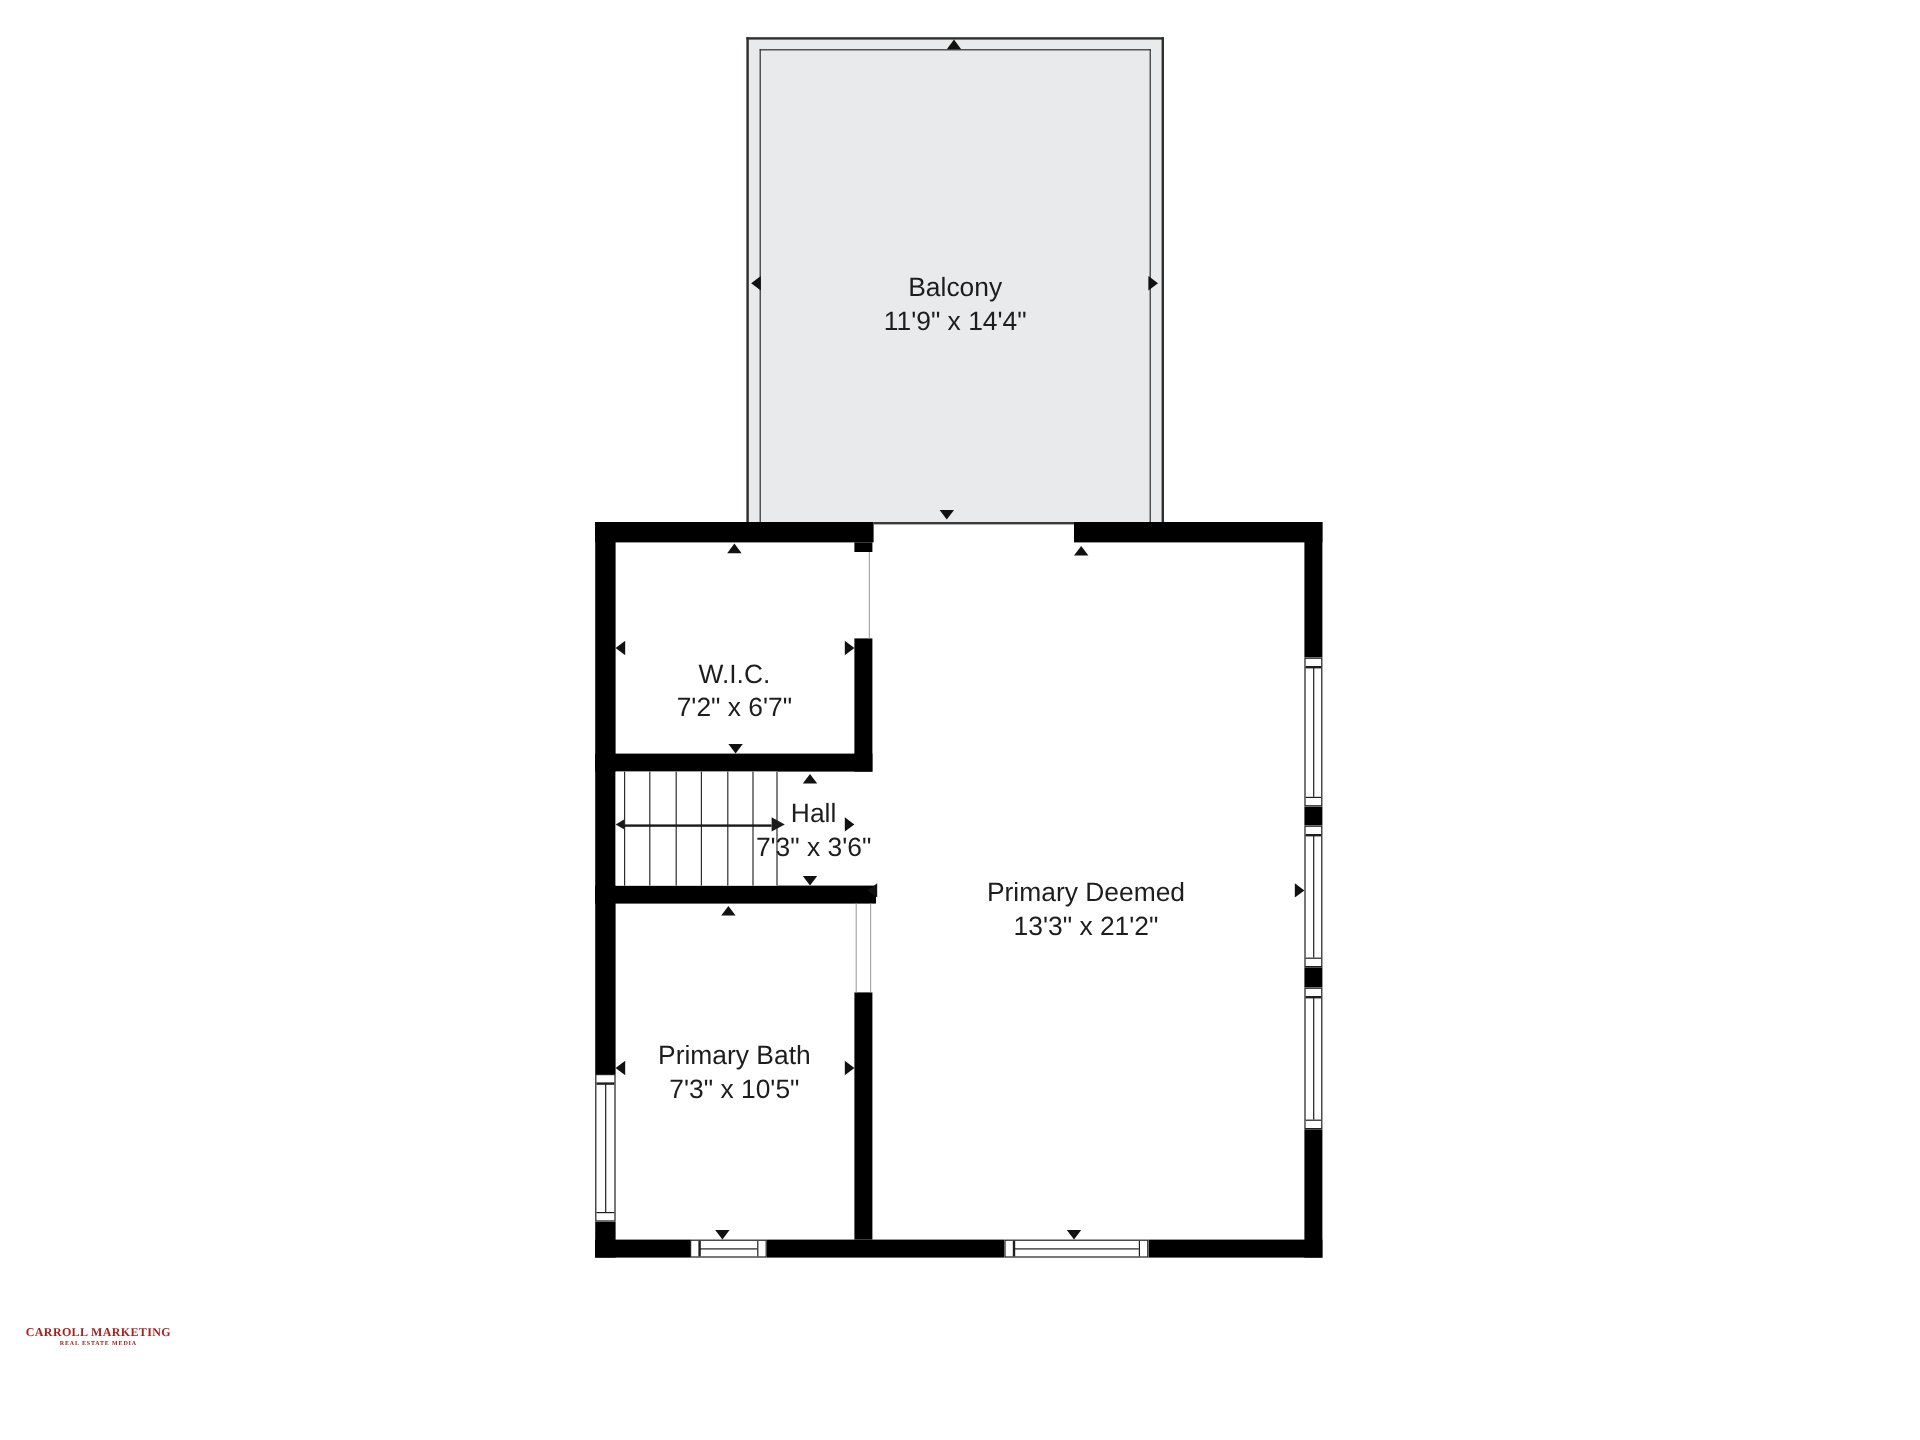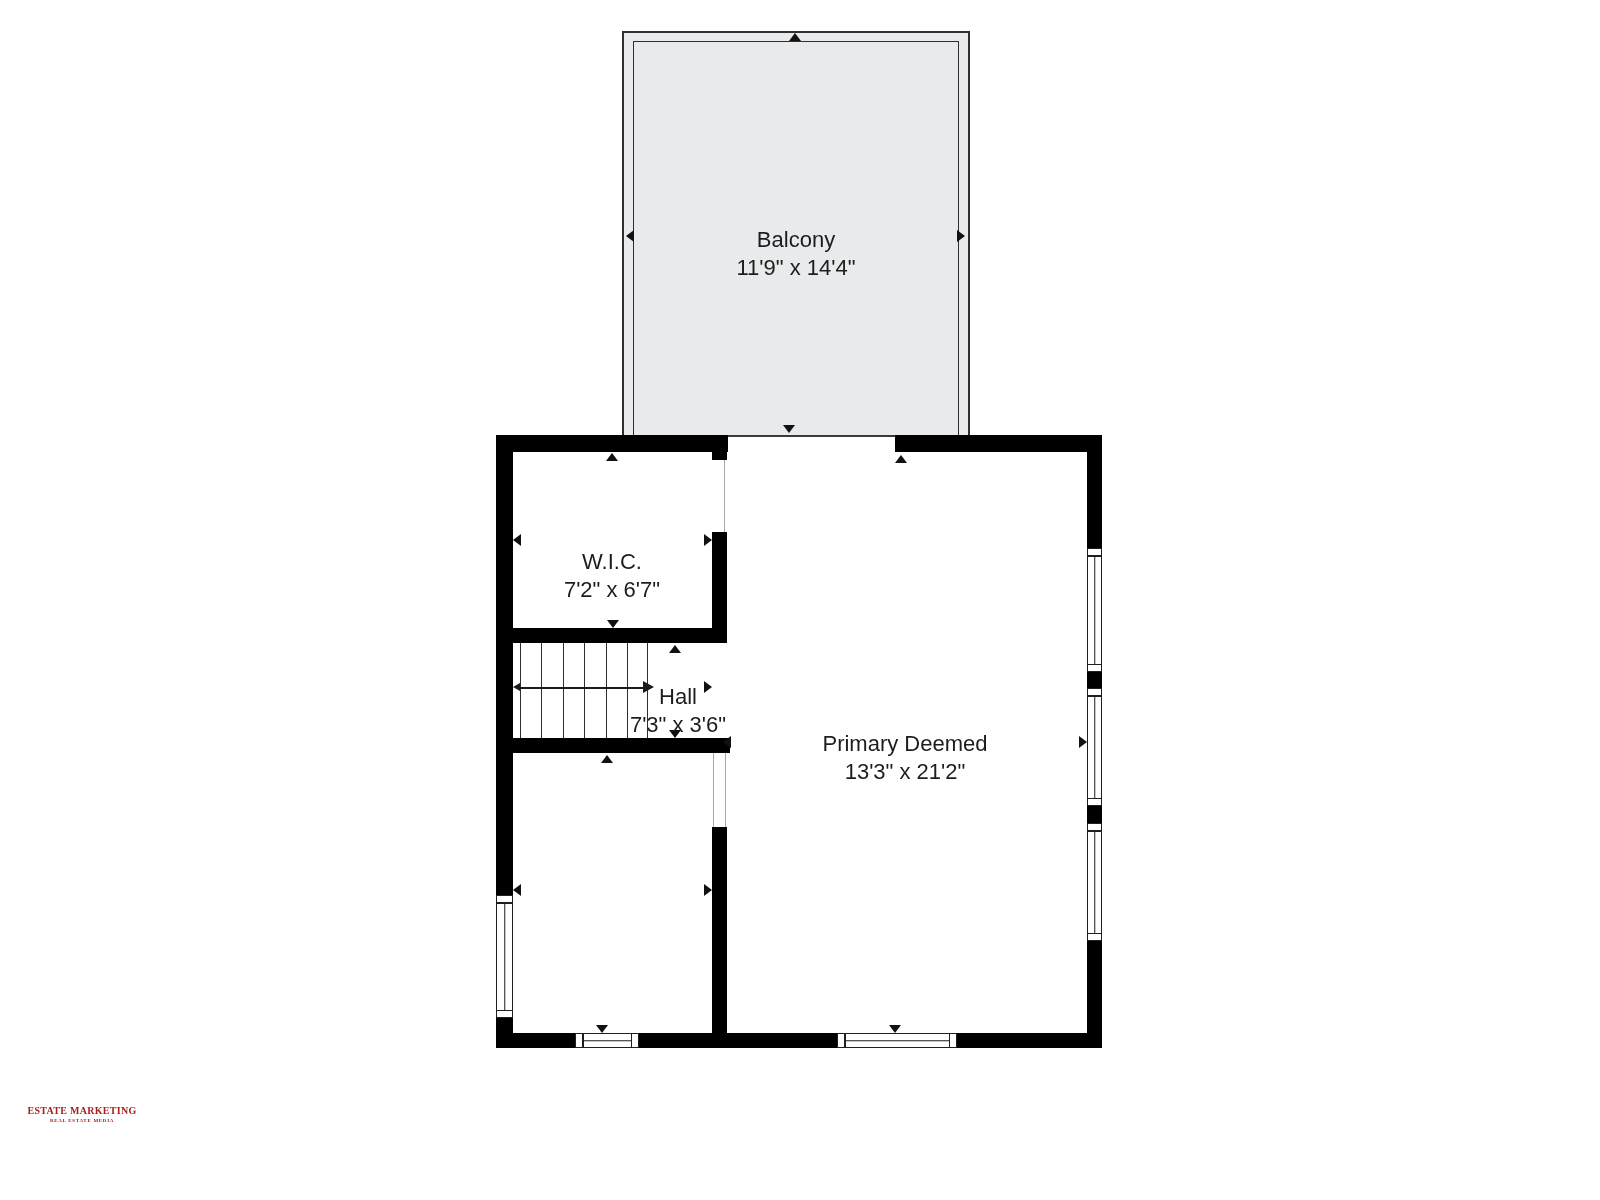--- a/index.html
+++ b/index.html
@@ -155,30 +155,34 @@
   <div class="tri right" style="left:1079px;top:736px;"></div>
 
   <div class="room-label" style="left:671px;top:226px;">
     <div>Balcony</div>
     <div>11'9" x 14'4"</div>
   </div>
   <div class="room-label" style="left:487px;top:529px;margin-top:19px;">
     <div>W.I.C.</div>
     <div>7'2" x 6'7"</div>
   </div>
-  <div class="room-label" style="left:553px;top:664px;margin-top:19px;">
+  <div class="room-label" style="left:553px;top:664px;">
     <div>Hall</div>
     <div>7'3" x 3'6"</div>
   </div>
   <div class="room-label" style="left:780px;top:730px;">
     <div>Primary Deemed</div>
     <div>13'3" x 21'2"</div>
   </div>
+  <div class="room-label" style="left:487px;top:866px;">
+    <div>Primary Bath</div>
+    <div>7'3" x 10'5"</div>
+  </div>
 
   <div class="watermark">StellarMLS</div>
 
   <div class="brand">
-    <div class="t1">ESTATE MARKETING</div>
+    <div class="t1">CARROLL MARKETING</div>
     <div class="t2">REAL ESTATE MEDIA</div>
   </div>
 
 
 </div>
 
 </body></html>

